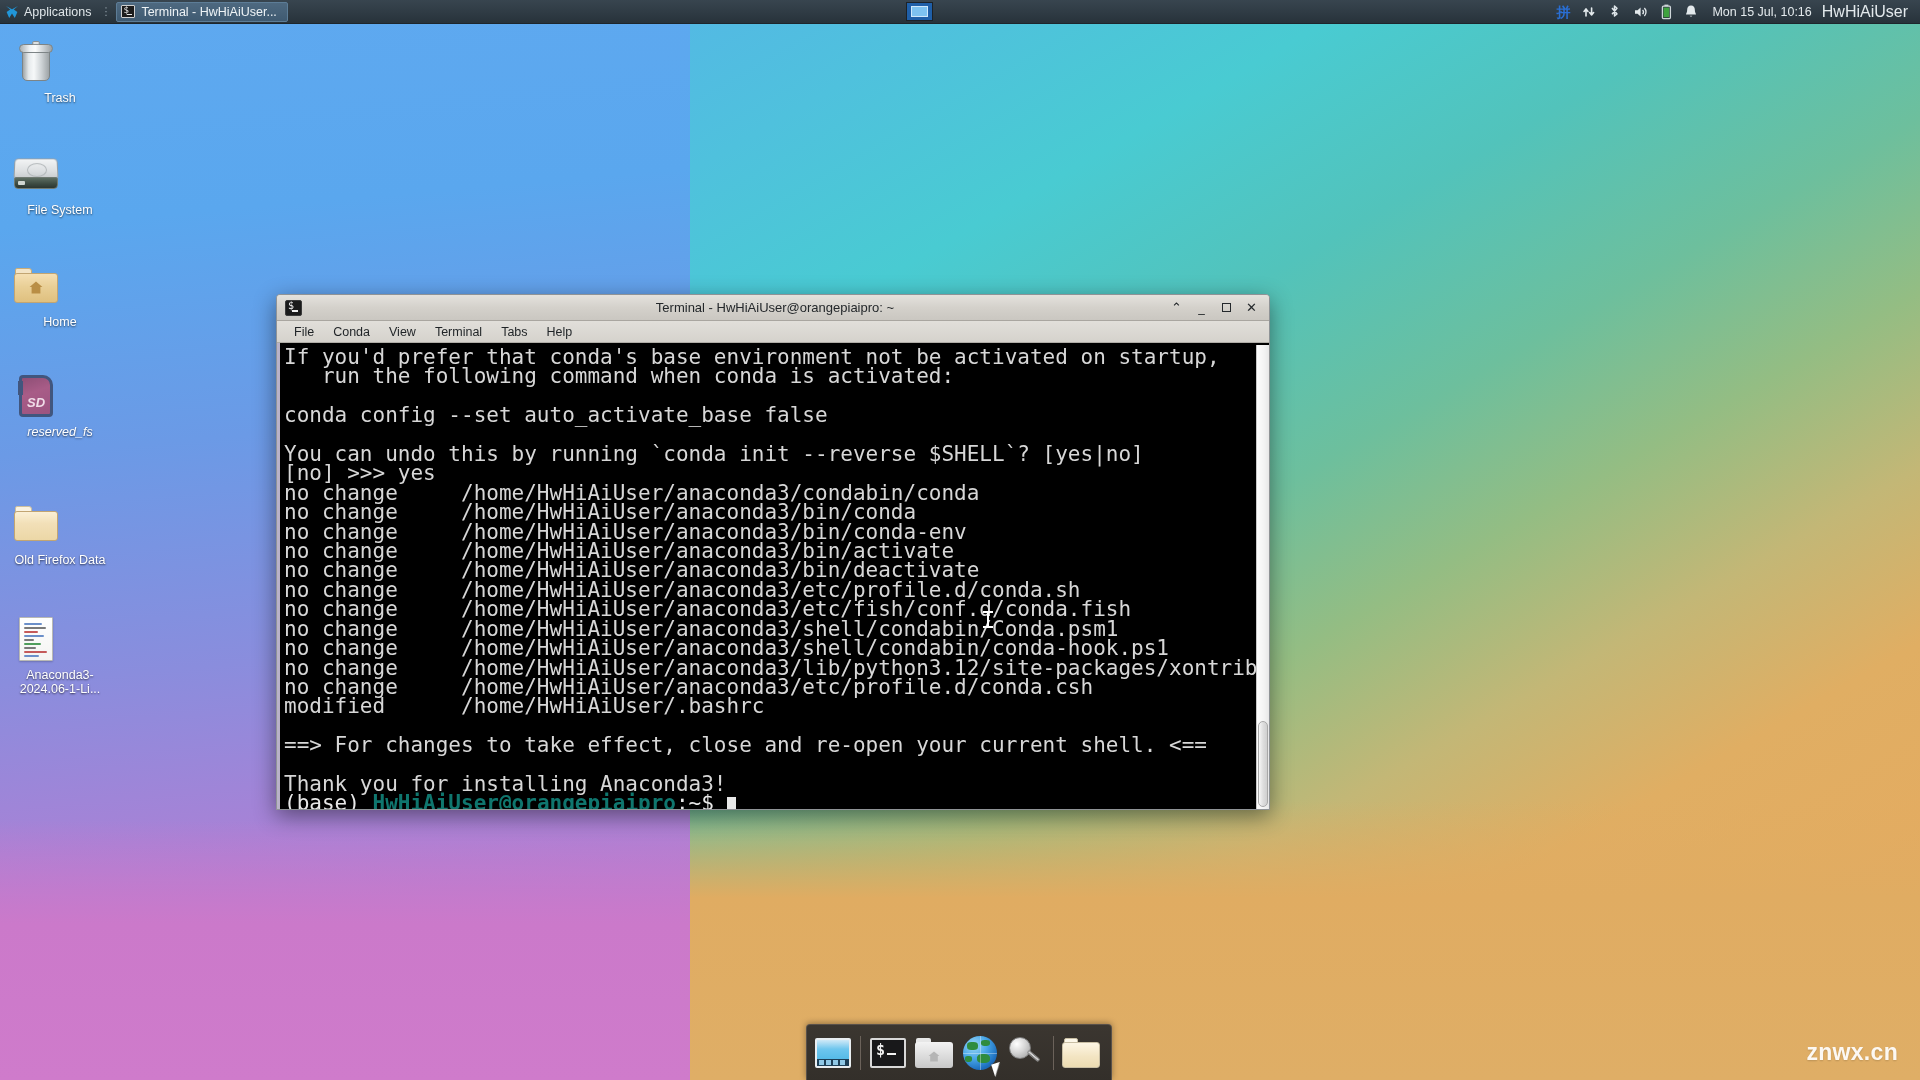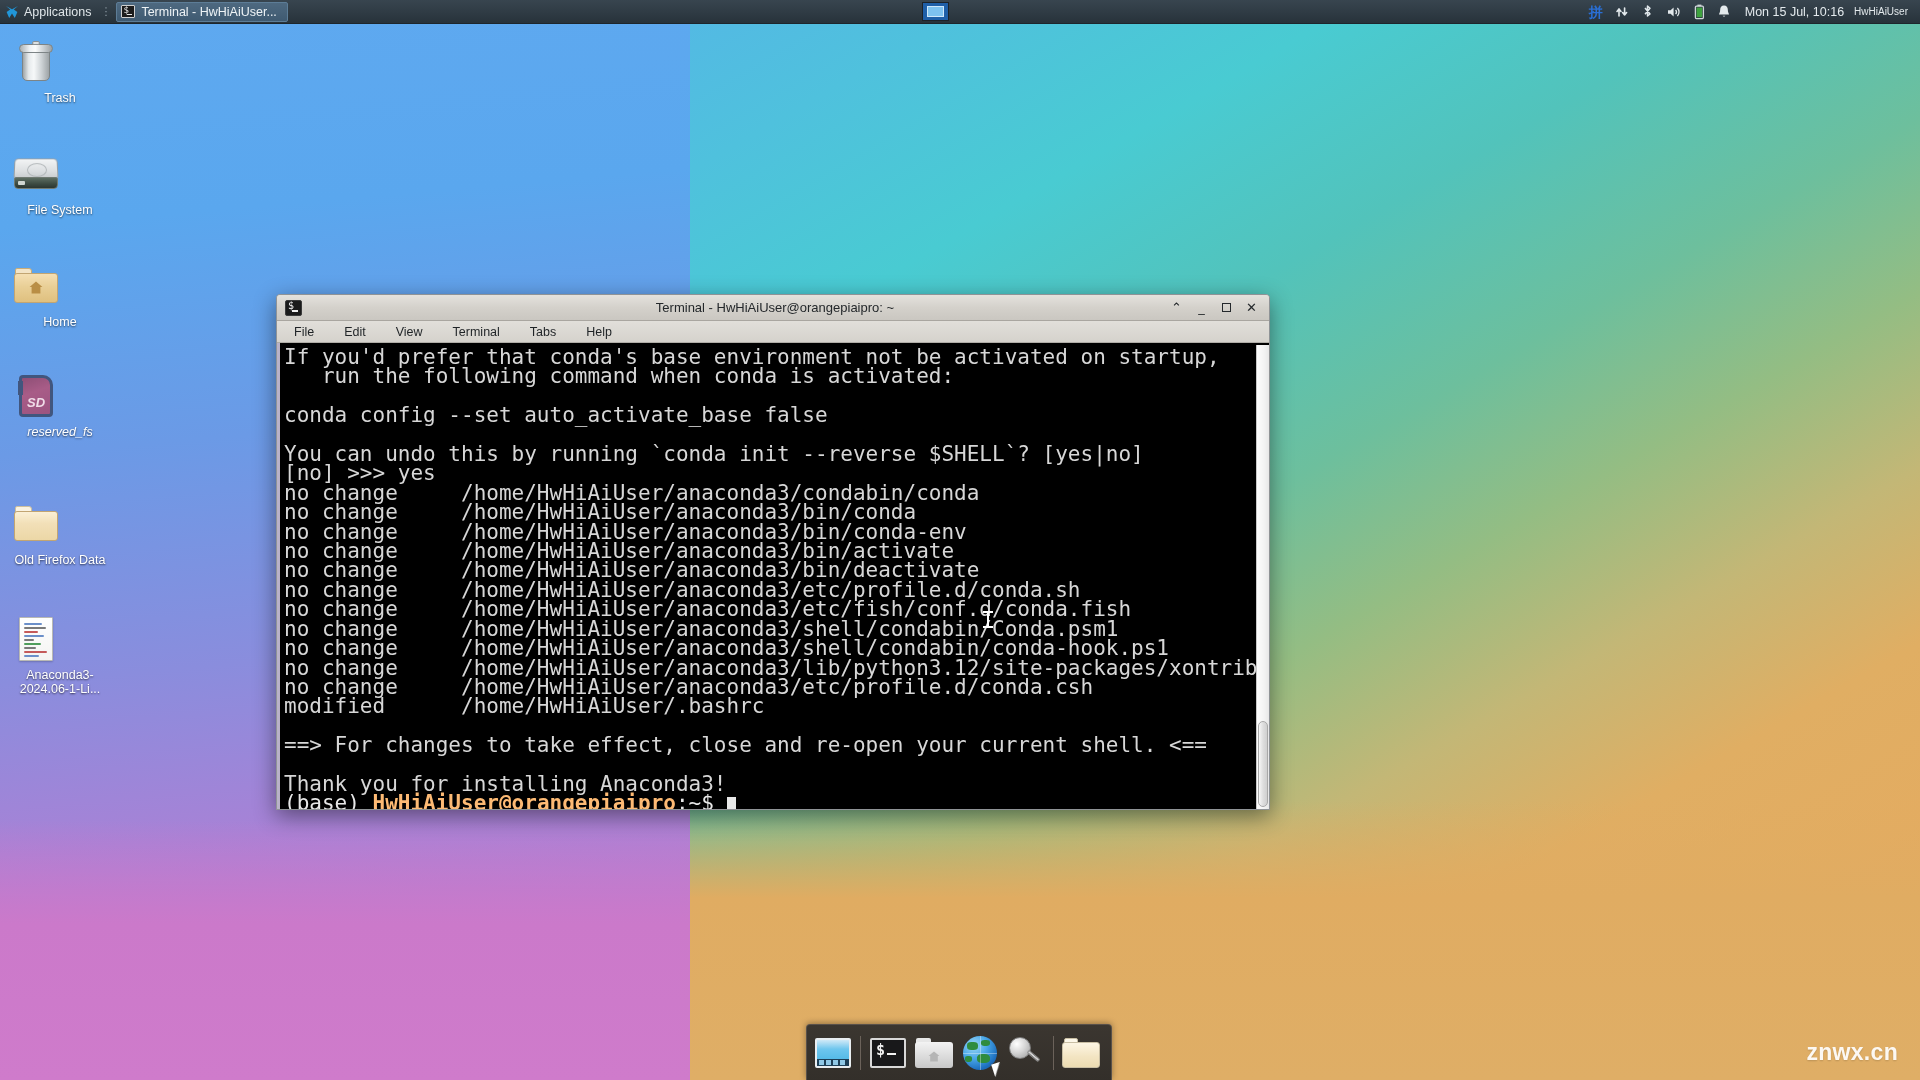--- a/index.html
+++ b/index.html
@@ -120,21 +120,21 @@
   .tray-item{
     display:flex; align-items:center; justify-content:center;
     height:24px; padding:0 6px;
   }
   #ime-icon{
     font-family:"DejaVu Sans", sans-serif;
     font-size:14px; font-weight:bold; color:#2a6fd4;
     line-height:1;
   }
   #clock{ font-size:12.5px; color:#e3e9ec; padding:0 8px; white-space:nowrap;}
-  #user-name{ font-size:10px; color:#e3e9ec; padding:0 4px 0 2px; white-space:nowrap;}
+  #user-name{ font-size:16px; color:#e3e9ec; padding:0 4px 0 2px; white-space:nowrap;}
 
   
   .desk-icon{
     position:absolute; width:96px;
     display:flex; flex-direction:column; 
     text-align:center; cursor:default;
   }
   .desk-icon .glyph{
     width:48px; height:48px; position:relative;
     display:flex; align-items:center; justify-content:center;
@@ -288,21 +288,21 @@
   }
   .wc-box{
     width:9px; height:9px; border:1.7px solid #24282b;
   }
 
   #menubar{
     height:22px; flex:0 0 22px;
     background:linear-gradient(180deg,#e1dfda 0%,#d5d2cc 100%);
     border-bottom:1px solid #b0ada7;
     display:flex; align-items:center;
-    padding-left:8px; gap:12px;
+    padding-left:8px; gap:1px;
   }
   .menu-item{
     font-size:12.5px; color:#1f2326;
     padding:2px 9px; cursor:default; border-radius:2px;
   }
 
   #term-area{
     flex:1 1 auto; display:flex; position:relative;
     background:#000;
     border-left:3px solid #b9b2c8;
@@ -313,21 +313,21 @@
     flex:1 1 auto;
     font-family:"DejaVu Sans Mono", monospace;
     font-size:21px;
     line-height:19.4px;
     color:#d7d7d7;
     white-space:pre;
     padding:3px 0 0 4px;
     letter-spacing:0px;
     overflow:hidden;
   }
-  .g{ color:#fdba74; font-weight:bold; }
+  .g{ color:#0f766e; font-weight:bold; }
   .w{ color:#e8e8e8; }
   .cursor{
     display:inline-block; width:9px; height:16px;
     background:#e8e8e8; vertical-align:-3px;
   }
   #term-scroll{
     flex:0 0 13px; width:13px;
     background:linear-gradient(90deg,#fdfdfd 0%,#f3f3f3 60%,#e7e7e7 100%);
     border-left:1px solid #c8c8c8;
     position:relative;
@@ -636,21 +636,21 @@
       <div class="wc">_</div>
       <div class="wc">
           <span class="wc-box"></span>
         </div>
       <div class="wc">✕</div>
     </div>
   </div>
 
   <div id="menubar">
     <div class="menu-item">File</div>
-    <div class="menu-item">Edit</div>
+    <div class="menu-item">Conda</div>
     <div class="menu-item">View</div>
     <div class="menu-item">Terminal</div>
     <div class="menu-item">Tabs</div>
     <div class="menu-item">Help</div>
   </div>
 
   <div id="term-area">
     <div id="term-text"><span>If you'd prefer that conda's base environment not be activated on startup,
    run the following command when conda is activated:
 

